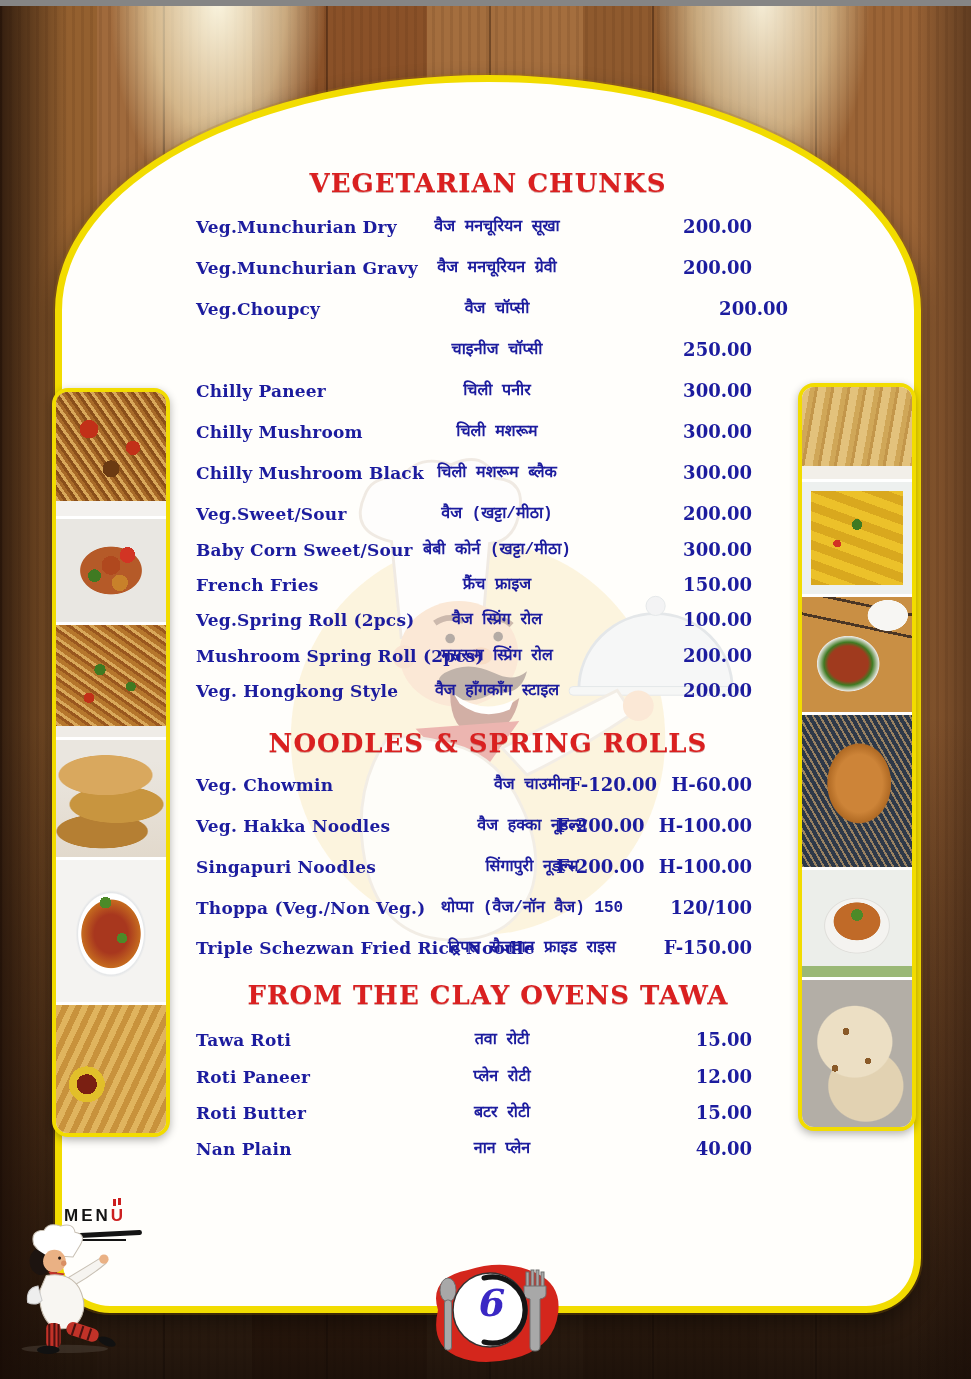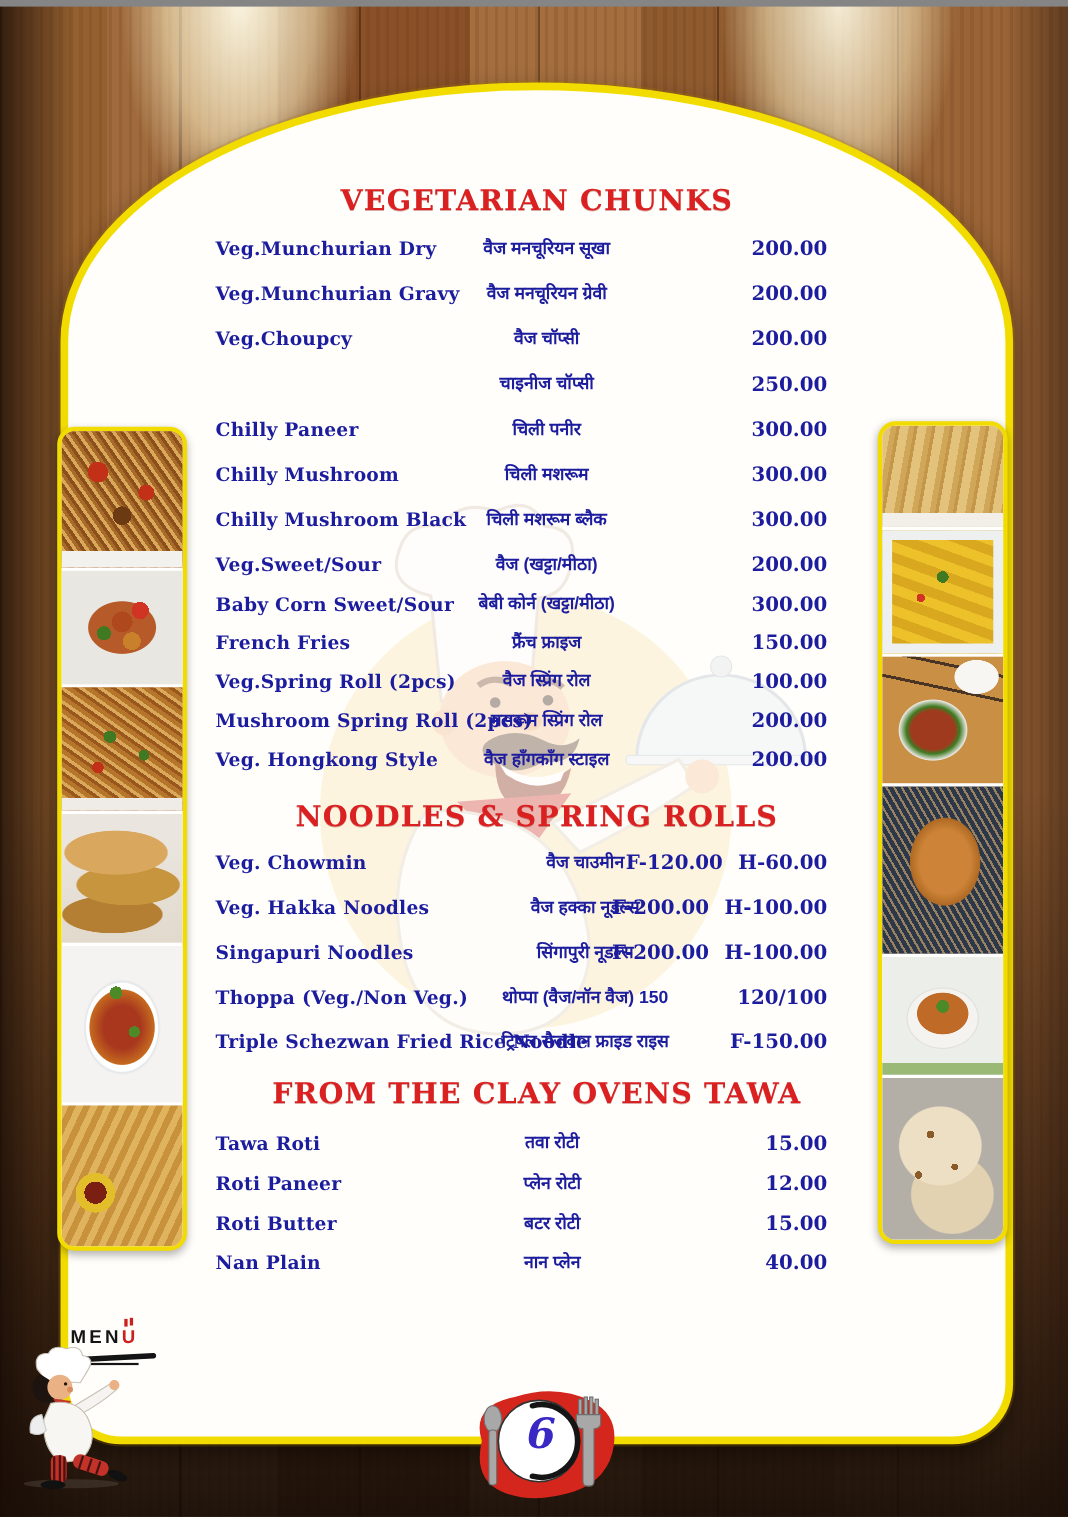--- a/index.html
+++ b/index.html
@@ -25,21 +25,21 @@
     border-radius:50% 50% 55px 55px / 19% 19% 55px 55px;
     box-shadow:0 0 0 2px rgba(170,120,0,.25), 0 10px 22px rgba(0,0,0,.45);}
   .card-content{position:absolute;inset:0;z-index:2;}
 
   .section-title{position:absolute;left:0;width:852px;height:34px;line-height:34px;
     text-align:center;color:#da2020;font-weight:bold;font-size:26px;letter-spacing:1px;
     font-family:"DejaVu Serif",serif;text-shadow:0 1px 0 rgba(140,10,10,.35);z-index:3;}
   .row{position:absolute;left:0;width:852px;height:30px;line-height:30px;z-index:3;}
   .iname{position:absolute;left:134px;color:#1c1c9e;font-weight:bold;font-size:17px;letter-spacing:.2px;white-space:nowrap;}
   .ihindi{position:absolute;transform:translateX(-50%);color:#1c1c9e;font-weight:bold;font-size:16px;
-    font-family:Liberation Sans, sans-serif;white-space:nowrap;}
+    font-family:Liberation Mono, monospace;white-space:nowrap;}
   .iprice{position:absolute;right:162px;color:#1c1c9e;font-weight:bold;font-size:18px;white-space:nowrap;}
   .iprice .ph{margin-left:14px;}
 
   
   .watermark{position:absolute;left:200px;top:368px;width:480px;height:500px;opacity:.42;z-index:1;pointer-events:none;}
 
   
   .strip{position:absolute;box-sizing:border-box;border:4px solid #f2dc00;border-radius:16px;
     background:#fff;overflow:hidden;display:flex;flex-direction:column;gap:3px;z-index:4;
     box-shadow:0 3px 8px rgba(0,0,0,.3);}
@@ -149,21 +149,21 @@
       <div class="row" style="top: 130px;">
         <span class="iname">Veg.Munchurian Dry</span>
         <span class="ihindi" style="left: 435px;">वैज मनचूरियन सूखा</span>
         <span class="iprice">200.00</span>
       </div>
       <div class="row" style="top: 171px;">
         <span class="iname">Veg.Munchurian Gravy</span>
         <span class="ihindi" style="left: 435px;">वैज मनचूरियन ग्रेवी</span>
         <span class="iprice">200.00</span>
       </div>
-      <div class="row" style="top: 212px;">
+      <div class="row" style="top: 212px; padding-left: 36px;">
         <span class="iname">Veg.Choupcy</span>
         <span class="ihindi" style="left: 435px;">वैज चॉप्सी</span>
         <span class="iprice">200.00</span>
       </div>
       <div class="row" style="top: 253px;">
         <span class="ihindi" style="left: 435px;">चाइनीज चॉप्सी</span>
         <span class="iprice">250.00</span>
       </div>
       <div class="row" style="top: 294px;">
         <span class="iname">Chilly Paneer</span>

